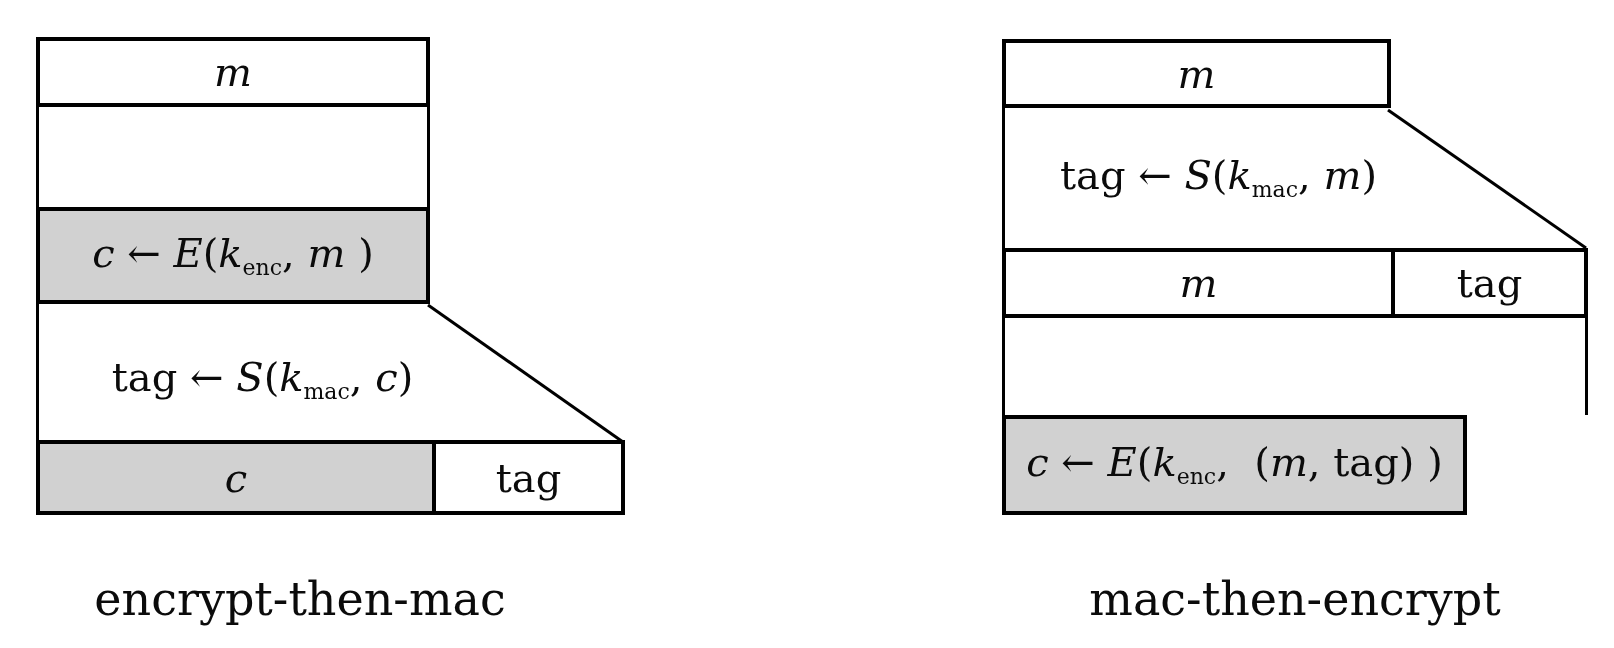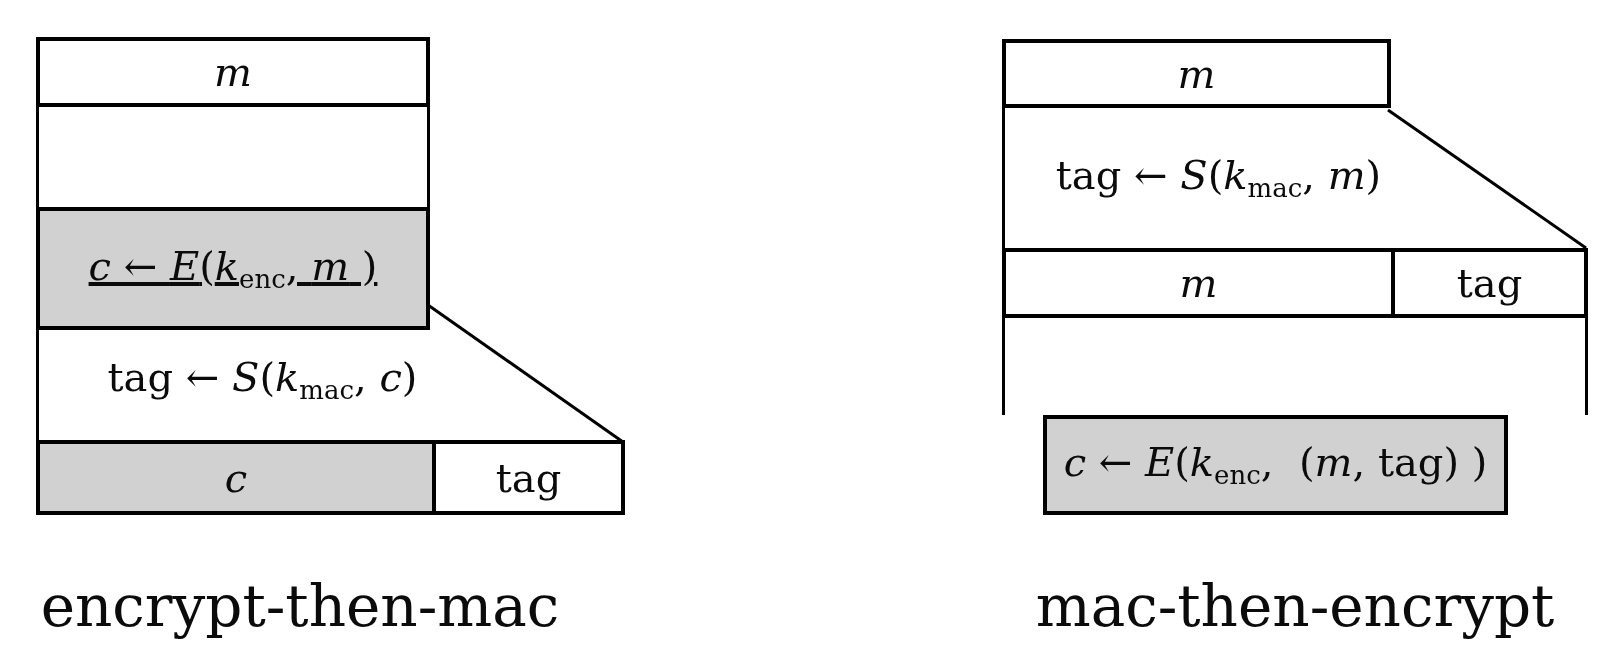--- a/index.html
+++ b/index.html
@@ -19,40 +19,40 @@
   }
   .shaded { background: #d1d1d1; }
   .gap-lr { border-left: 3px solid #000; border-right: 3px solid #000; }
   .gap-l  { border-left: 3px solid #000; }
   .row { display: flex; align-items: stretch; padding: 0; }
   .cell { display: flex; align-items: center; justify-content: center; }
   .cell-divider { border-right: 4px solid #000000; }
   .label { font-size: 40px; line-height: 1; }
   .it { font-style: italic; }
   .formula { font-size: 40px; white-space: pre; line-height: 1; }
-  .formula .sub { font-size: 26px; vertical-align: -8px; white-space: pre; }
+  .formula .sub { font-size: 22px; vertical-align: -8px; white-space: pre; }
   .center-flex { display: flex; align-items: center; justify-content: center; }
-  .caption { font-size: 58px; text-align: center; line-height: 1.2; }
+  .caption { font-size: 46px; text-align: center; line-height: 1.2; }
   .overlay { position: absolute; left: 0; top: 0; pointer-events: none; }
   .nudge-r { transform: translateX(28px); margin-top: 16px; }
 </style>
 </head>
 <body>
 
 <div class="stage">
 
   <div>
 
     <div class="abs box" style="left:36px; top:37px; width:394px; height:70px;">
       <span class="label it">m</span>
     </div>
 
     <div class="abs gap-lr" style="left:36px; top:107px; width:394px; height:100px;"></div>
 
-    <div class="abs box shaded" style="left:36px; top:207px; width:394px; height:123px;text-decoration:underline;">
+    <div class="abs box shaded" style="left:36px; top:207px; width:394px; height:97px;">
       <span class="formula"><span class="it">c</span><span> ← </span><span class="it">E</span><span>(</span><span class="it">k</span><span class="sub">enc</span><span>, </span><span class="it">m</span><span> )</span></span>
     </div>
 
     <div class="abs gap-l center-flex" style="left:36px; top:304px; width:394px; height:136px;">
       <span class="formula nudge-r"><span>tag</span><span> ← </span><span class="it">S</span><span>(</span><span class="it">k</span><span class="sub">mac</span><span>, </span><span class="it">c</span><span>)</span></span>
     </div>
 
     <div class="abs box row" style="left:36px; top:440px; width:589px; height:75px;">
       <div class="cell cell-divider shaded" style="width:392px;">
         <span class="label it">c</span>
@@ -79,21 +79,21 @@
       <div class="cell cell-divider" style="width:385px;">
         <span class="label it">m</span>
       </div>
       <div class="cell" style="flex:1;">
         <span class="label">tag</span>
       </div>
     </div>
 
     <div class="abs gap-lr" style="left:1002px; top:318px; width:586px; height:97px;"></div>
 
-    <div class="abs box shaded" style="left:1002px; top:415px; width:465px; height:100px;margin-left:41px;">
+    <div class="abs box shaded" style="left:1002px; top:415px; width:465px; height:100px;">
       <span class="formula"><span class="it">c</span><span> ← </span><span class="it">E</span><span>(</span><span class="it">k</span><span class="sub">enc</span><span>,  (</span><span class="it">m</span><span>, tag) )</span></span>
     </div>
 
     <div class="abs caption" style="left:1025px; top:572px; width:540px;text-align:center;">mac-then-encrypt</div>
   </div>
 
   <svg class="overlay" width="1614" height="648" viewBox="0 0 1614 648">
     <line x1="428" y1="305" x2="623" y2="442" stroke="#000000" stroke-width="3"></line>
     <line x1="1388" y1="110" x2="1586" y2="248" stroke="#000000" stroke-width="3"></line>
   </svg>

